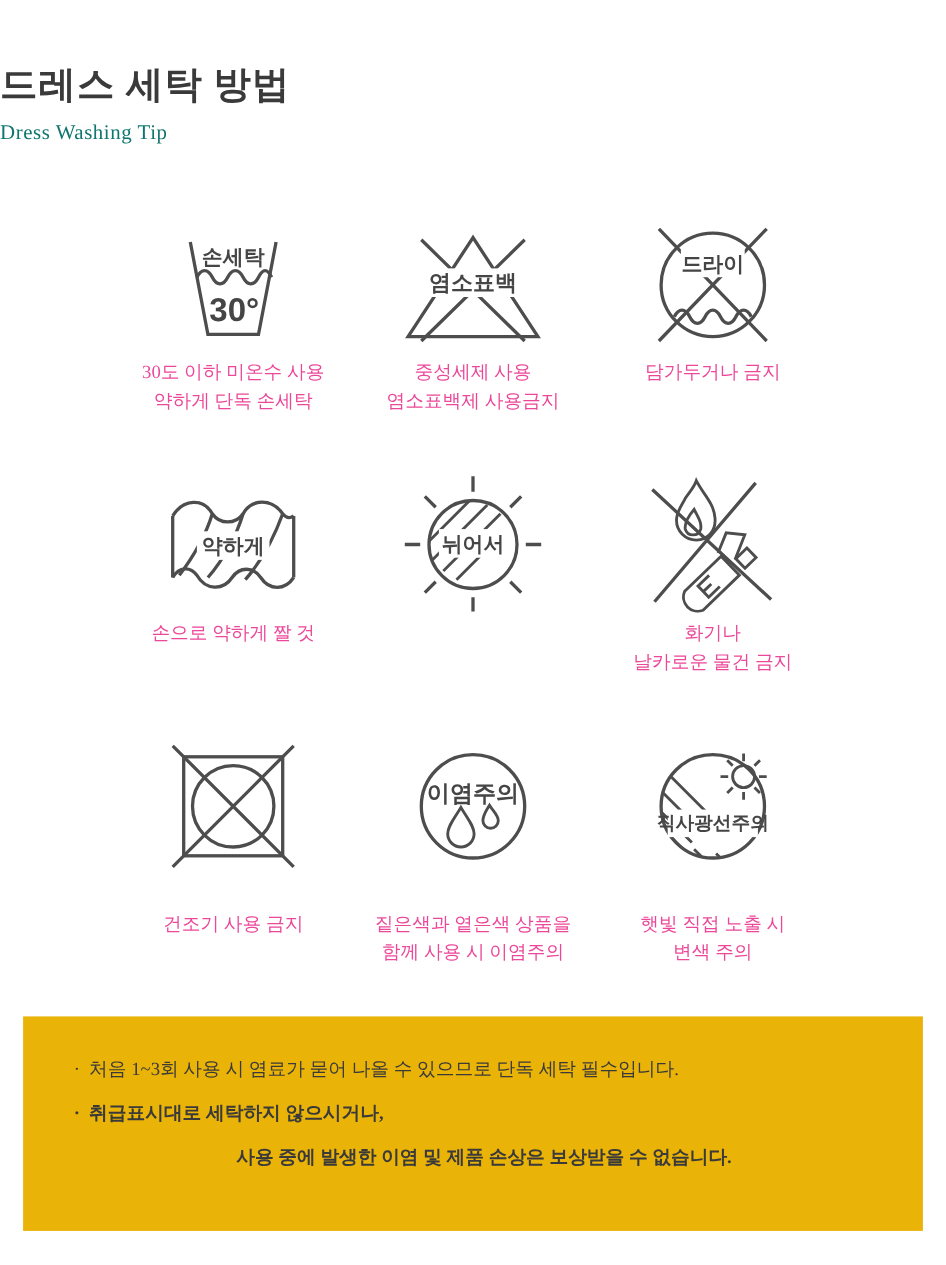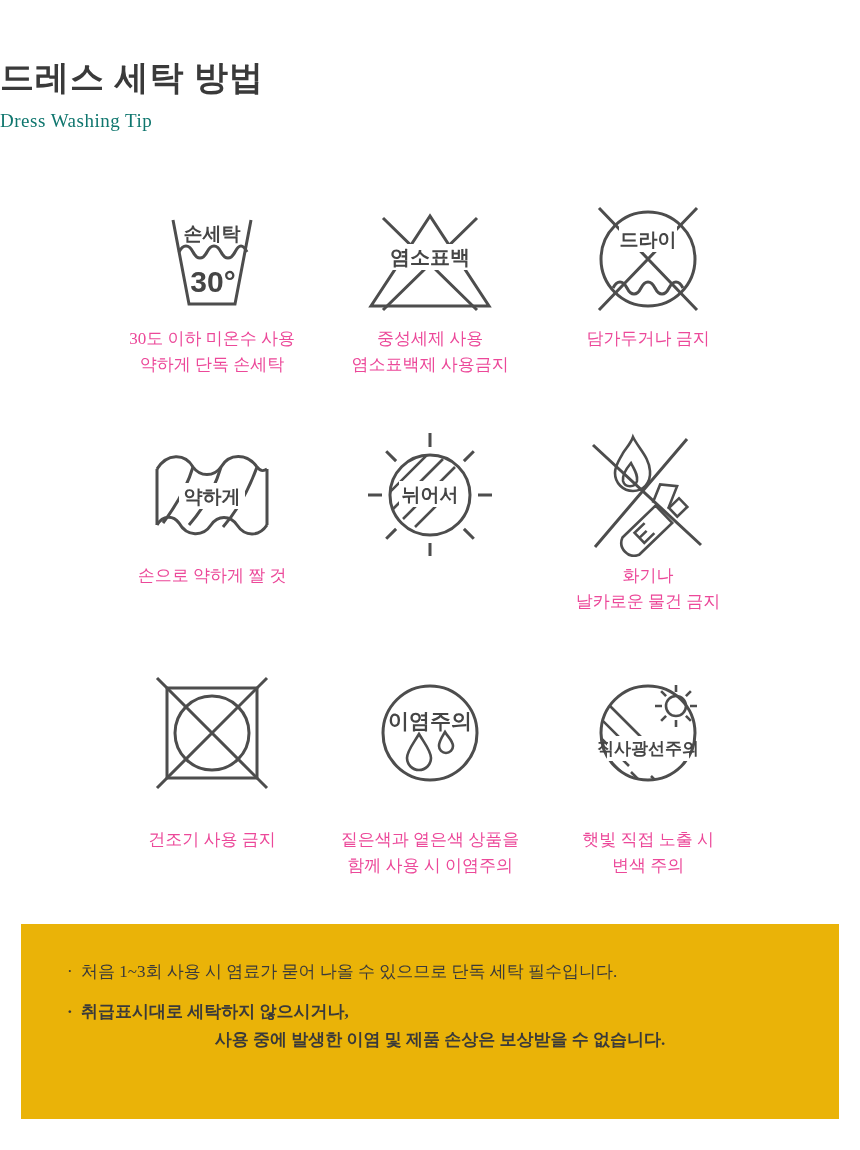--- a/index.html
+++ b/index.html
@@ -19,21 +19,21 @@
   svg{display:block;}
   .stroke{fill:none;stroke:#4d4d4d;stroke-width:3;stroke-linecap:butt;stroke-linejoin:miter;}
   .stroke-thin{fill:none;stroke:#4d4d4d;stroke-width:2.6;}
   .chip{fill:#ffffff;stroke:none;}
   .icon-label{fill:#454545;font-family:"Liberation Sans", sans-serif;font-weight:bold;}
 
   .notes{position:absolute;left:21px;top:924px;width:818px;height:195px;background:#eab308;
          box-sizing:border-box;padding:36px 40px 0 46px;font-size:17px;color:#3a3a3a;}
   .note{margin:0 0 16px 0;line-height:24px;white-space:nowrap;}
   .note .bullet{display:inline-block;width:14px;}
-  .note.bold{font-weight:bold;margin-bottom:4px;}
+  .note.bold{font-weight:bold;margin-bottom:16px;}
   .note.cont{padding-left:14px;font-weight:bold;text-align:center;}
 </style>
 </head>
 <body>
 
 <div class="page">
 
   <div class="header">
     <h1 class="title">드레스 세탁 방법</h1>
     <p class="subtitle">Dress Washing Tip</p>

